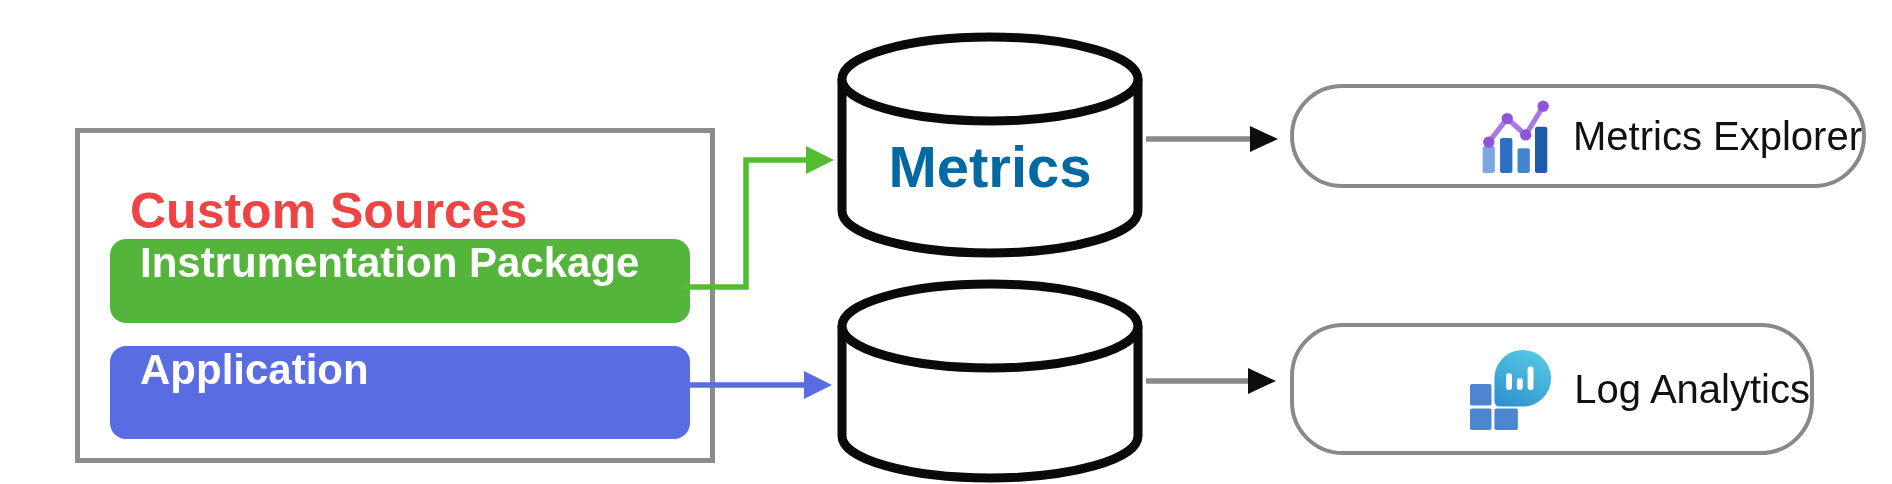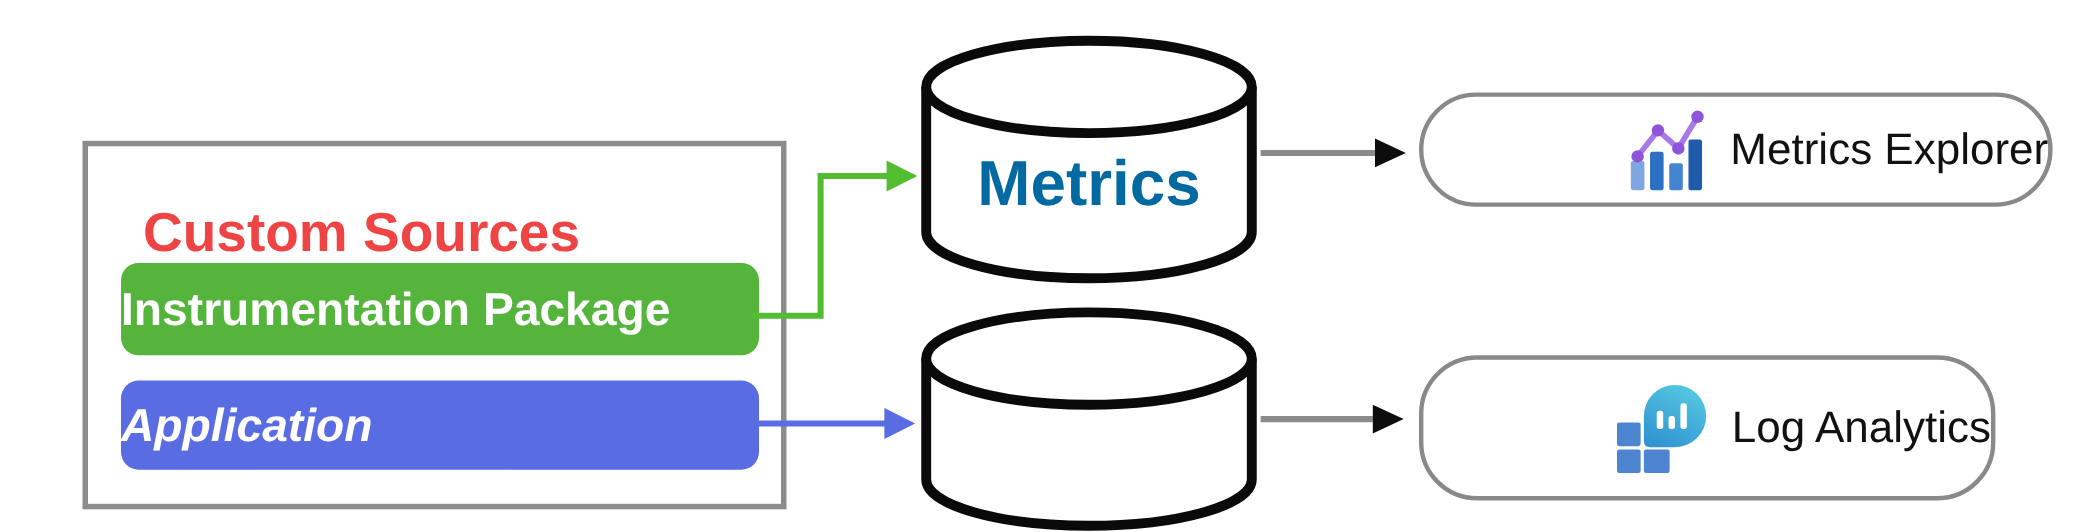--- a/index.html
+++ b/index.html
@@ -5,24 +5,24 @@
   html,body{margin:0;padding:0;background:#fff;}
   .canvas{position:relative;width:1892px;height:484px;background:#fff;overflow:hidden;
           font-family:"Liberation Sans",sans-serif;}
 
   
   .csbox{position:absolute;left:75px;top:128px;width:640px;height:335px;
          border:5px solid #8c8c8c;box-sizing:border-box;background:#fff;}
   .cstitle{position:absolute;left:50px;top:20px;font-size:50px;font-weight:bold;
            color:#ef4444;white-space:nowrap;line-height:60px;margin-top:28px;}
   .chip{position:absolute;left:30px;width:580px;border-radius:16px;display:flex;
-        align-items:center;box-sizing:border-box;color:#ffffff;
+        align-items:flex-start;box-sizing:border-box;padding-left:30px;color:#ffffff;
         font-size:42px;font-weight:bold;white-space:nowrap;}
   .chip-green{top:106px;height:84px;}
-  .chip-blue{top:213px;height:81px;font-style:italic;}
+  .chip-blue{top:213px;height:93px;}
 
   
   .overlay{position:absolute;left:0;top:0;pointer-events:none;}
 
   
   .cyl-label{position:absolute;left:840px;width:300px;height:60px;display:flex;
              align-items:center;justify-content:center;font-size:58px;font-weight:bold;
              color:#0369a1;white-space:nowrap;}
   .cyl-label-metrics{top:136px;}
   .cyl-label-logs{top:378px;}

